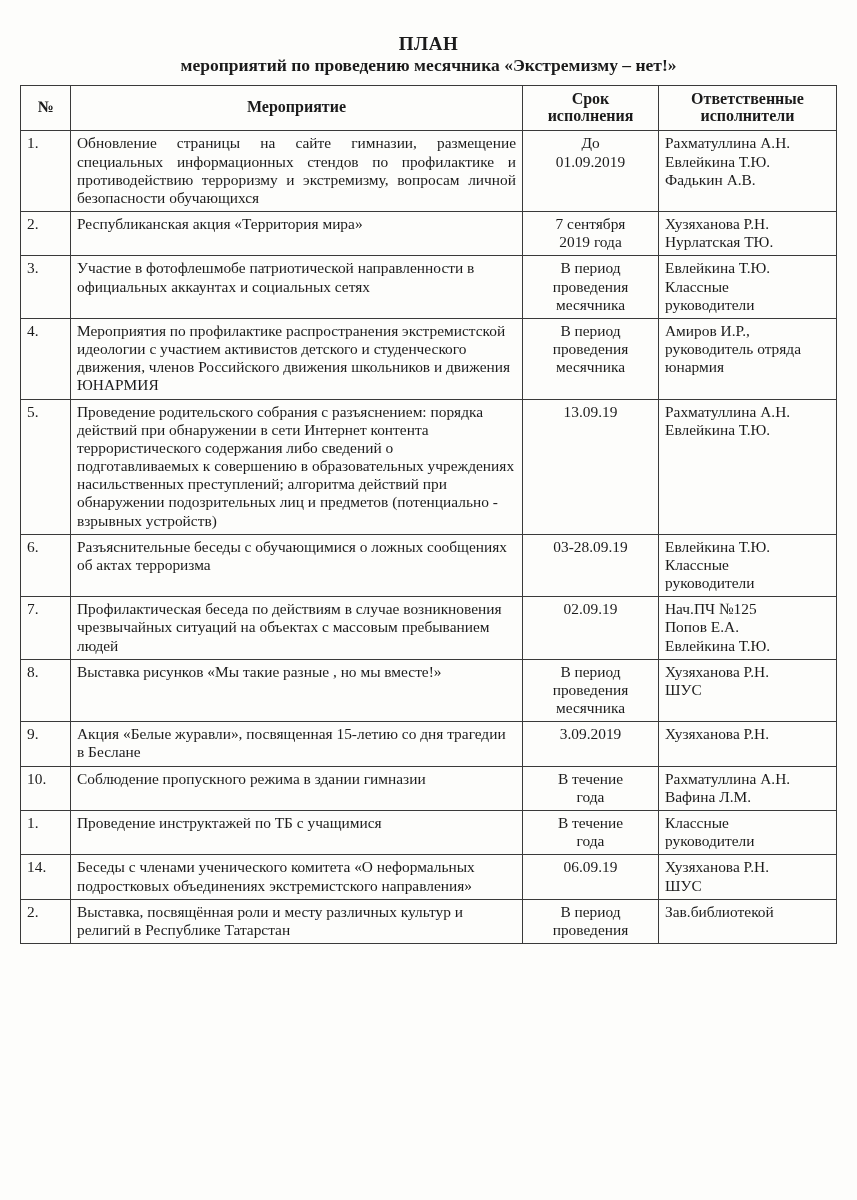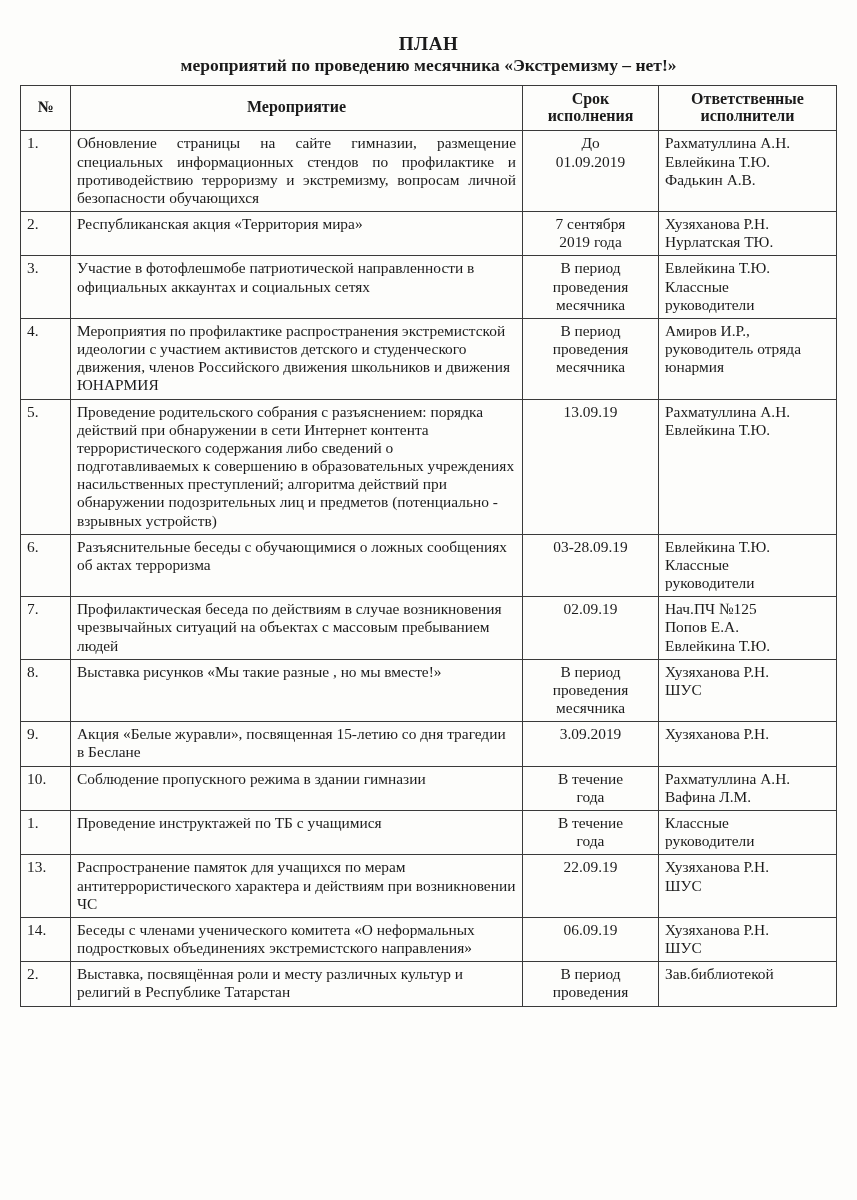--- a/index.html
+++ b/index.html
@@ -243,31 +243,20 @@
           <td class="term">
             <span class="cellline">В течение</span>
             <span class="cellline">года</span>
           </td>
           <td class="resp">
             <span class="cellline">Классные</span>
             <span class="cellline">руководители</span>
           </td>
         </tr>
         <tr>
-          <td class="num">13.</td>
-          <td class="event nojust">Распространение памяток для учащихся по мерам антитеррористического характера  и действиям при возникновении ЧС</td>
-          <td class="term">
-            <span class="cellline">22.09.19</span>
-          </td>
-          <td class="resp">
-            <span class="cellline">Хузяханова Р.Н.</span>
-            <span class="cellline">ШУС</span>
-          </td>
-        </tr>
-        <tr>
           <td class="num">14.</td>
           <td class="event nojust">Беседы с членами ученического комитета  «О неформальных подростковых объединениях экстремистского направления»</td>
           <td class="term">
             <span class="cellline">06.09.19</span>
           </td>
           <td class="resp">
             <span class="cellline">Хузяханова Р.Н.</span>
             <span class="cellline">ШУС</span>
           </td>
         </tr>

